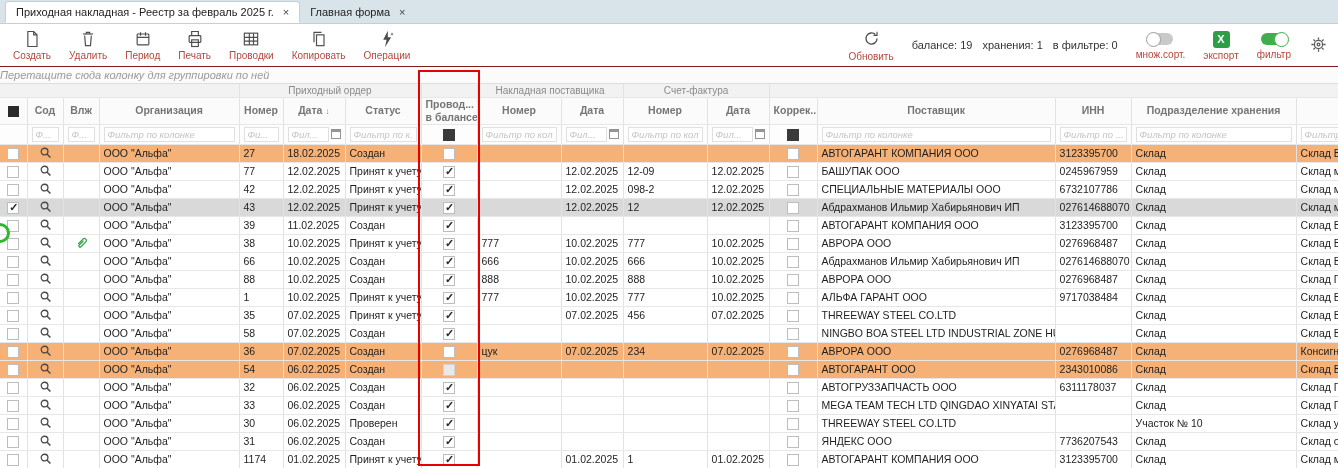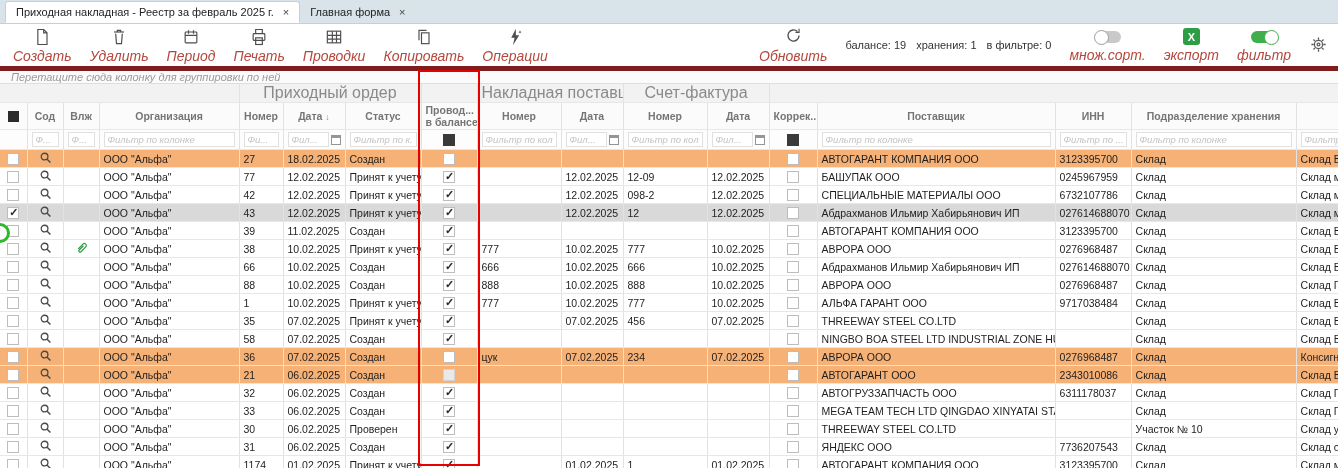--- a/index.html
+++ b/index.html
@@ -18,46 +18,46 @@
   .tab.active { background:#fff; border:1px solid #c2d0d8; border-bottom:1px solid #fff;
                 border-radius:3px 3px 0 0; }
   .tab .close { font-size:11px; color:#444; }
 
   
   .toolbar { height:42px; display:flex; align-items:center; justify-content:space-between;
              padding:0 10px 0 6px; background:#fff; }
   .tb-left { display:flex; align-items:flex-start; gap:4px; }
   .tb-btn { display:flex; flex-direction:column; align-items:center; padding:2px 7px; cursor:pointer; }
   .tb-btn svg { width:20px; height:20px; display:block; }
-  .lbl { color:#b5473d; font-size:14px; margin-top:1px; white-space:nowrap;font-style:italic; }
+  .lbl { color:#b5473d; font-size:10px; margin-top:1px; white-space:nowrap; }
   .tb-right { display:flex; align-items:center; gap:18px; }
   .tb-mini { display:flex; flex-direction:column; align-items:center; cursor:pointer; }
   .stats { display:flex; gap:10px; align-items:center; color:#333; }
   .stats b { font-weight:normal; }
   .toggle { width:26px; height:12px; border-radius:7px; background:#c9c9c9; position:relative; margin:3px 0; }
   .toggle::after { content:""; position:absolute; width:13px; height:13px; border-radius:50%;
                    background:#fff; border:1px solid #9d9d9d; top:-1px; left:-1px; }
   .toggle.on { background:#3fae4c; }
   .toggle.on::after { left:13px; border-color:#3fae4c; }
   .excel { width:17px; height:17px; background:#2e9e46; color:#fff; font-weight:bold; font-size:11px;
            display:flex; align-items:center; justify-content:center; border-radius:3px; margin:1px 0; }
 
   
-  .group-hint { height:18px; display:flex; align-items:center; padding-left:11px;
+  .group-hint { height:18px; display:flex; align-items:center; padding-left:0;
                 color:#9a9a9a; font-style:italic; background:#fbfbfb;
-                border-top:5px solid #7f1d1d; border-bottom:1px solid #dedede; }
+                border-top:1px solid #7f1d1d; border-bottom:1px solid #dedede; }
 
   
   .grid-wrap { width:1338px; height:384px; overflow:hidden; }
   table { border-collapse:collapse; table-layout:fixed; width:1356px; }
   th, td { border-right:1px solid #e2e2e2; border-bottom:1px solid #e7e7e7;
            padding:0 4px; overflow:hidden; white-space:nowrap; font-size:10.5px; }
   td { height:18px; }
   tr.gh th { height:13px; background:#f2f2f2; color:#8a8a8a; font-weight:normal;
-             text-align:center; font-size:16px; }
+             text-align:center; font-size:10px; }
   tr.hd th { height:27px; background:#fbfbfb; color:#757575; font-weight:bold;
              text-align:center; vertical-align:middle; line-height:1.15; font-size:10.5px; }
   .sort { color:#7a93a8; font-size:9px; font-weight:normal; }
   tr.fl td { height:20px; background:#fdfdfd; }
   .fwrap { display:flex; align-items:center; }
   .fl input { width:100%; min-width:0; border:1px solid #e0e0e0; height:15px; padding:0 3px;
               font-size:9.5px; font-style:italic; font-family:"Liberation Sans", sans-serif; color:#555; }
   .fl input::placeholder { color:#c3c3c3; font-style:italic; }
   .cal { width:10px; height:10px; border:1px solid #949494; border-top-width:3px;
          display:inline-block; flex:none; margin-left:2px; background:#fff; }
@@ -594,21 +594,21 @@
             <td>Консигна</td>
           </tr>
           <tr class="orange">
             <td class="ctr"><span class="cb"></span></td>
             <td class="ctr"><span class="mag"><svg width="13" height="13" viewBox="0 0 14 14">
                   <circle cx="6" cy="6" r="3.6" fill="none" stroke="#4a4a4a" stroke-width="1.4"></circle>
                   <line x1="8.8" y1="8.8" x2="12.3" y2="12.3" stroke="#4a4a4a" stroke-width="1.6"></line>
                 </svg></span></td>
             <td class="ctr"></td>
             <td>ООО "Альфа"</td>
-            <td>21</td>
+            <td>54</td>
             <td>06.02.2025</td>
             <td>Создан</td>
             <td class="ctr"><span class="cb disabled"></span></td>
             <td></td>
             <td></td>
             <td></td>
             <td></td>
             <td class="ctr"><span class="cb"></span></td>
             <td>АВТОГАРАНТ ООО</td>
             <td>2343010086</td>

